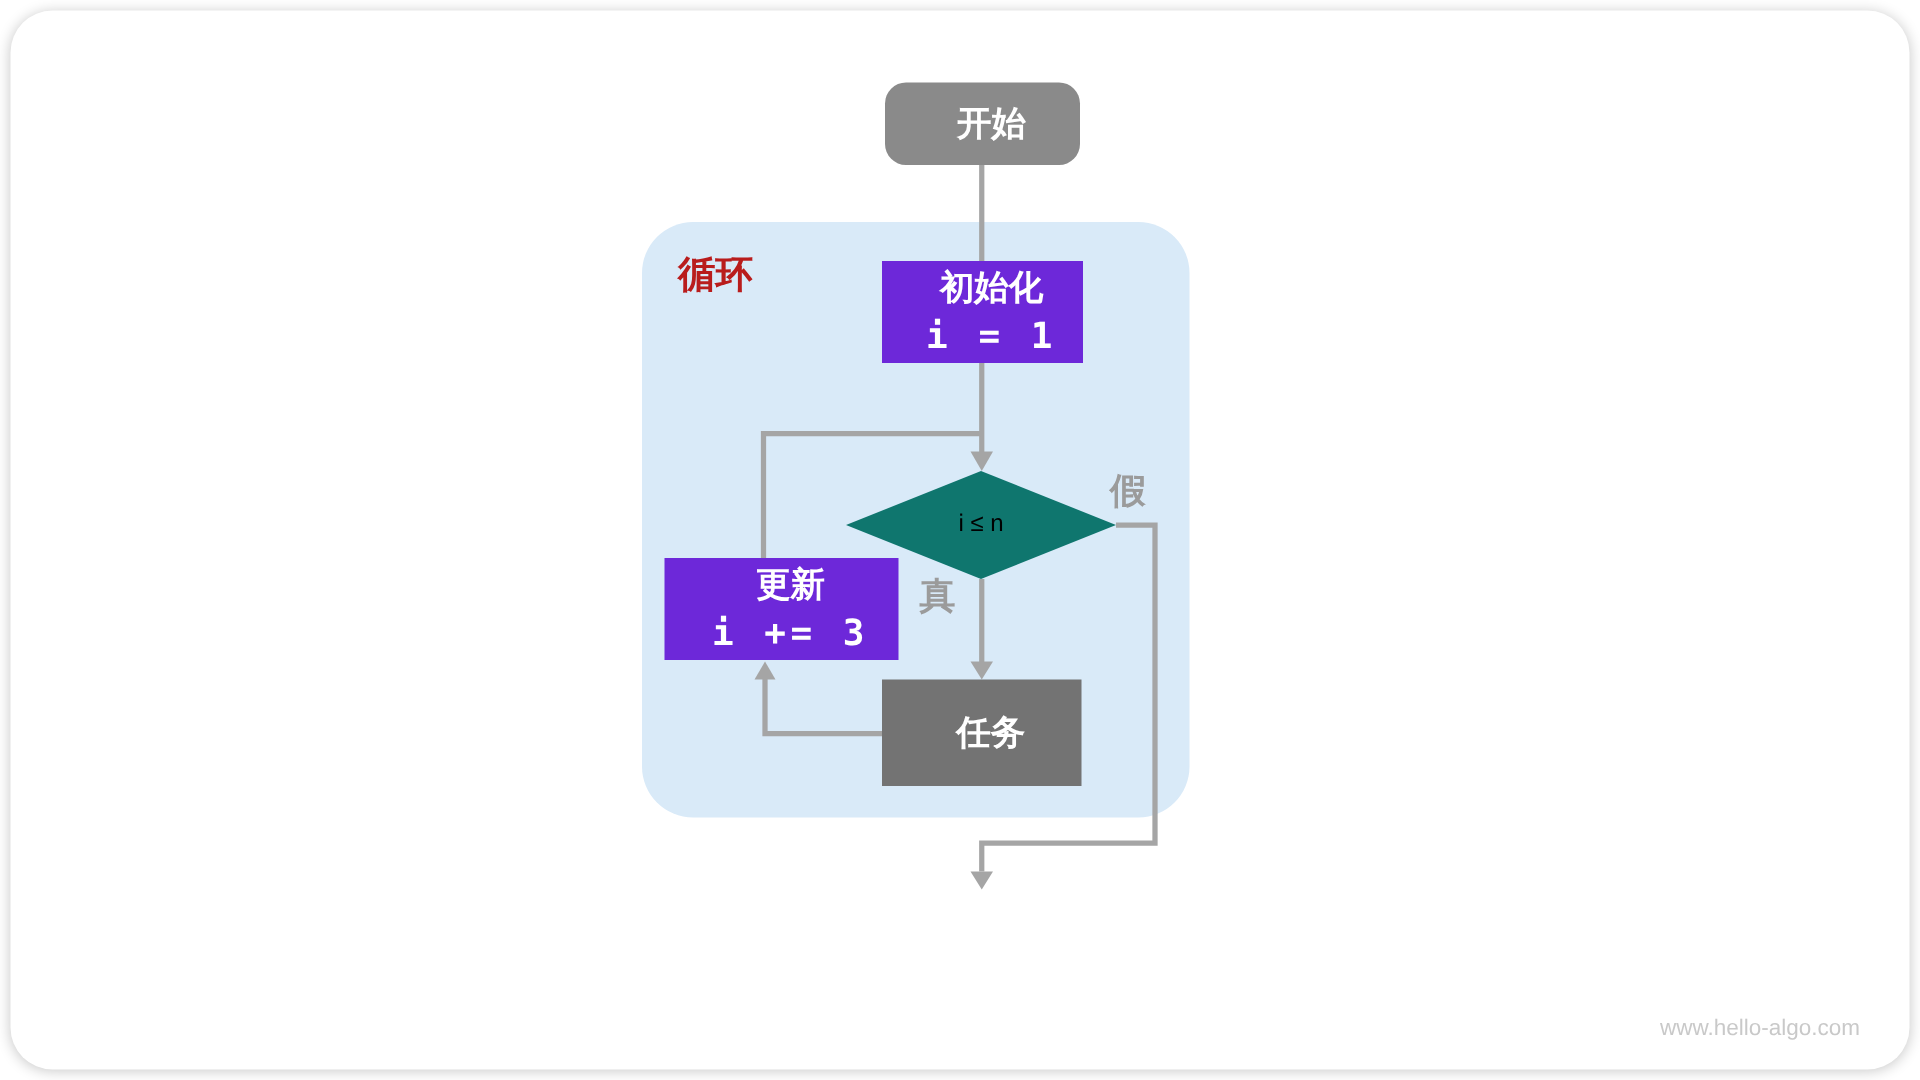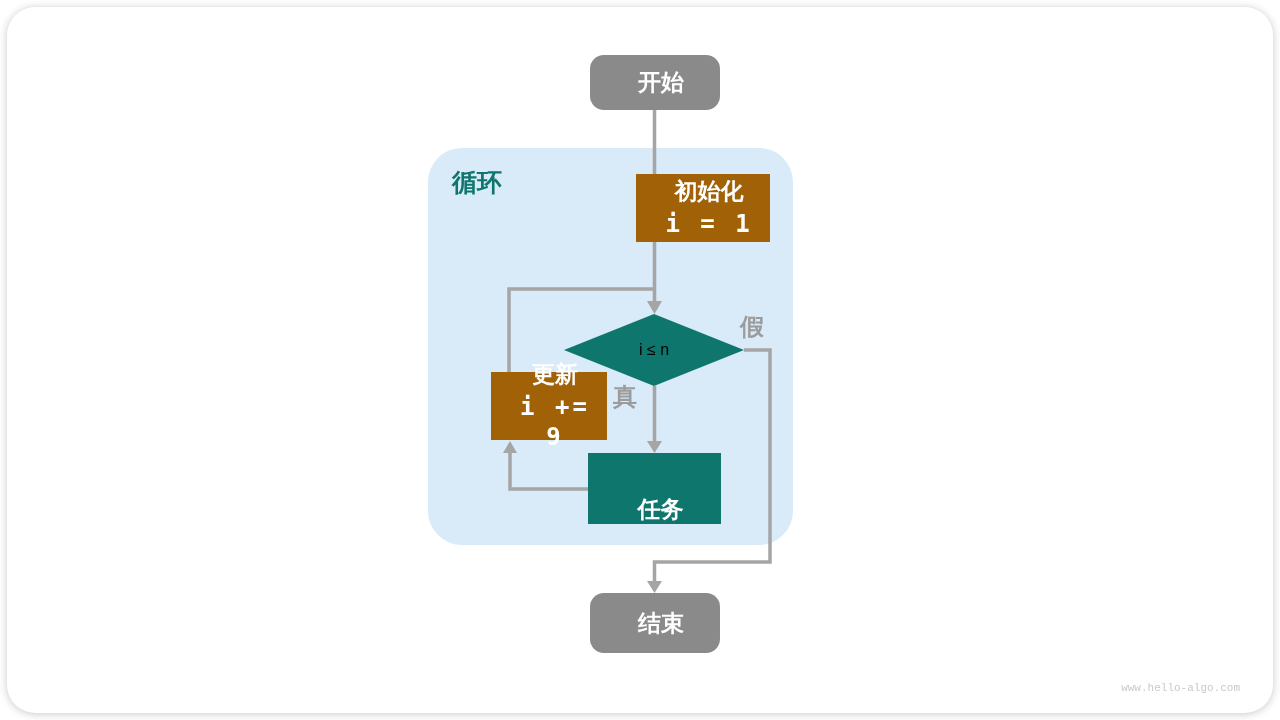--- a/index.html
+++ b/index.html
@@ -15,64 +15,64 @@
 
   .stage { position: absolute; left: 0; top: 0; width: 1280px; height: 720px; z-index: 1; }
 
   .loop-container {
     position: absolute; left: 428px; top: 148px; width: 365px; height: 397px;
     background: #D9EAF8; border-radius: 34px;
   }
 
   .loop-label {
     position: absolute; left: 452px; top: 166px;
-    color: #0f766e; font-size: 25px; font-weight: bold;
+    color: #b91c1c; font-size: 25px; font-weight: bold;
   }
 
   svg.connectors { position: absolute; left: 0; top: 0; }
 
   .node {
     position: absolute; display: flex; flex-direction: column;
     align-items: center; justify-content: center;
     color: #ffffff; text-align: center; line-height: 1.25; padding-left: 12px;
   }
   .node .cjk { font-size: 23px; font-weight: 600; }
   .node .code {
     font-family: "DejaVu Sans Mono", "Liberation Mono", monospace;
     font-size: 24px; font-weight: bold; letter-spacing: 3px; margin-top: 3px;
   }
 
   .terminal { background: #8A8A8A; border-radius: 14px; }
-  .process  { background: #a16207; margin-left: 48px; }
-  .task     { background: #0f766e; justify-content: flex-end; }
+  .process  { background: #6d28d9; }
+  .task     { background: #737373; }
 
   .node-start { left: 590px; top: 55px;  width: 130px; height: 55px; }
   .node-init  { left: 588px; top: 174px; width: 134px; height: 68px; }
-  .node-update{ left: 443px; top: 372px; width: 116px; height: 68px; }
+  .node-update{ left: 443px; top: 372px; width: 156px; height: 68px; }
   .node-task  { left: 588px; top: 453px; width: 133px; height: 71px; }
   .node-end   { left: 590px; top: 593px; width: 130px; height: 60px; }
 
   .diamond {
     position: absolute; left: 564px; top: 314px; width: 180px; height: 72px;
     background: #0f766e;
     clip-path: polygon(50% 0, 100% 50%, 50% 100%, 0 50%);
     display: flex; align-items: center; justify-content: center;
   }
   .diamond .code { margin-top: 0; }
 
   .edge-label {
     position: absolute; color: #9B9B9B; font-size: 24px; font-weight: bold;
   }
   .edge-label-true  { left: 613px; top: 381px; }
   .edge-label-false { left: 740px; top: 311px; }
 
   .watermark {
     position: absolute; right: 40px; bottom: 26px;
-    font-family: Liberation Mono, monospace;
-    font-size: 11px; color: #C9C9C9;
+    font-family: Liberation Sans, sans-serif;
+    font-size: 15px; color: #C9C9C9;
   }
 </style>
 </head>
 <body>
 
 <div class="frame"></div>
 
 <div class="stage">
 
   <div class="loop-container"></div>
@@ -106,26 +106,23 @@
 
   <div class="diamond">
     <span class="code">i ≤ n</span>
   </div>
 
   <div class="edge-label edge-label-true">真</div>
   <div class="edge-label edge-label-false">假</div>
 
   <div class="node process node-update">
     <span class="cjk">更新</span>
-    <span class="code">i += 9</span>
+    <span class="code">i += 3</span>
   </div>
 
   <div class="node task node-task">
     <span class="cjk">任务</span>
   </div>
 
-  <div class="node terminal node-end">
-    <span class="cjk">结束</span>
-  </div>
 
   <div class="watermark">www.hello-algo.com</div>
 
 </div>
 
 </body></html>

